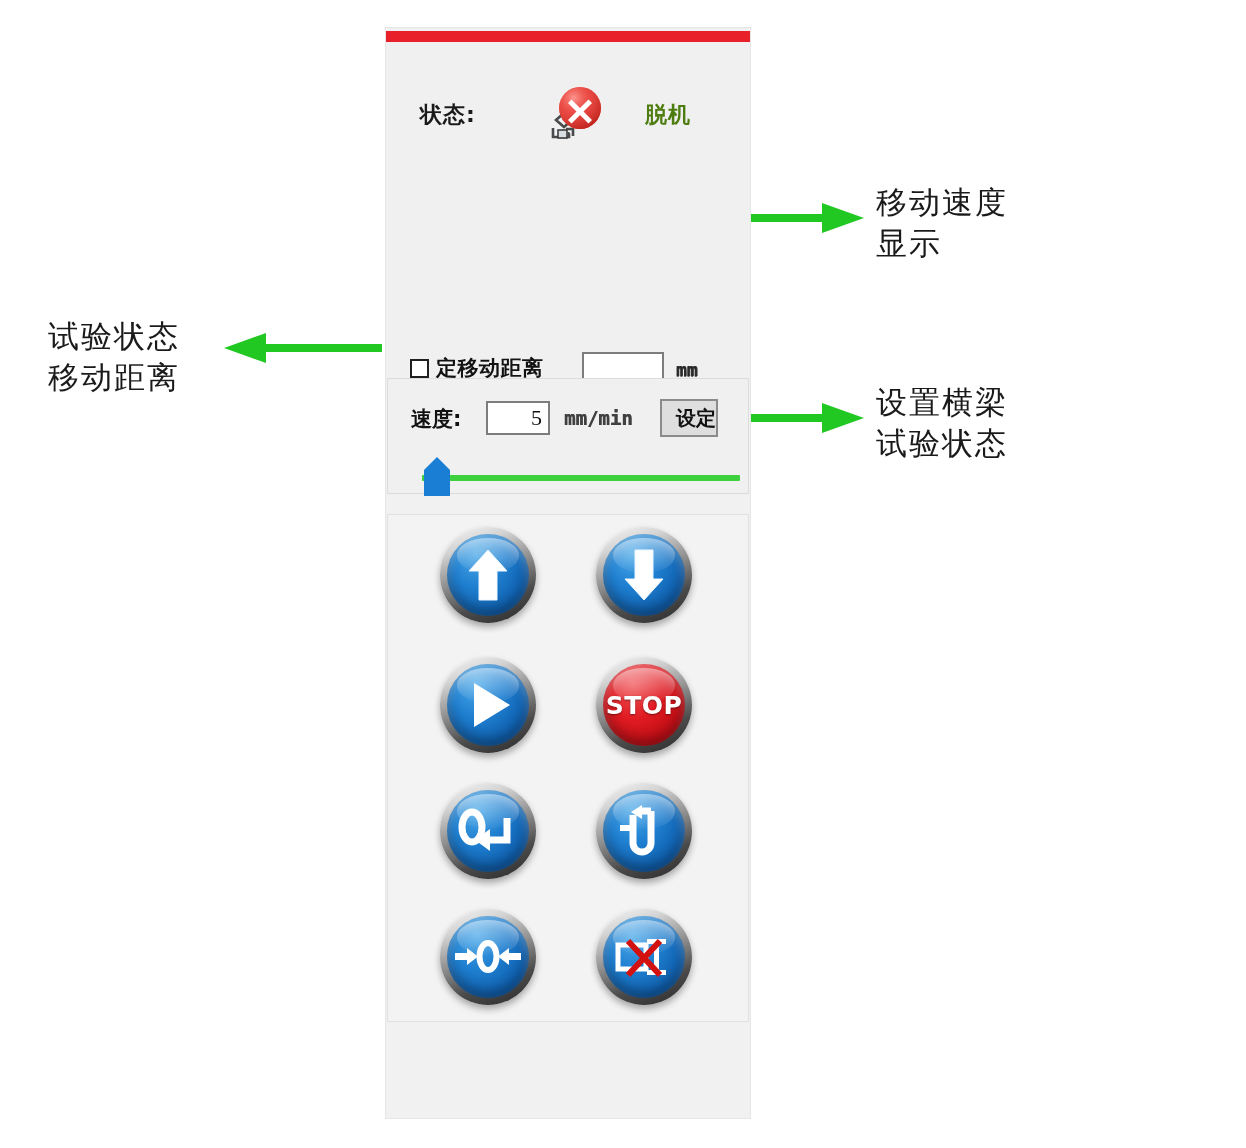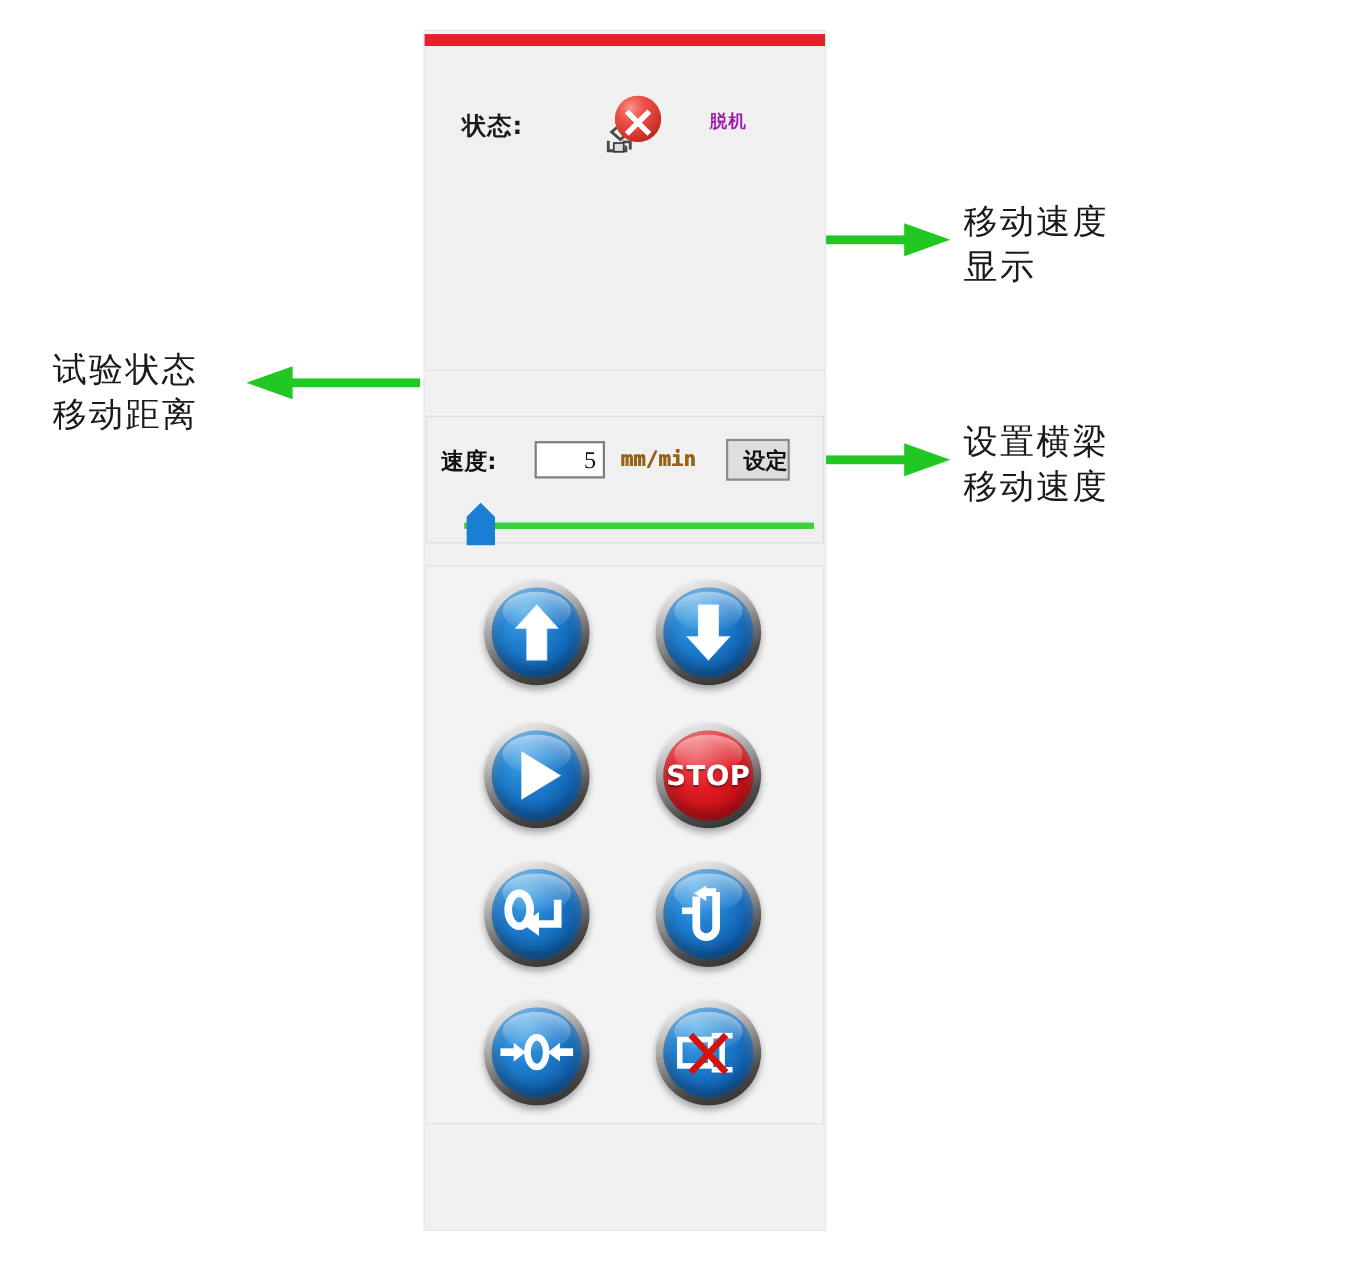--- a/index.html
+++ b/index.html
@@ -67,23 +67,23 @@
     left: 122px;
     top: 0px;
     width: 62px;
     height: 62px;
   }
   #status-value {
     position: absolute;
     left: 225px;
     top: 16px;
     font-family: "DejaVu Sans", sans-serif;
-    font-size: 16px;
-    font-weight: 700;
-    color: #a21caf;
+    font-size: 22px;
+    font-weight: 700;
+    color: #4d7c0f;
     letter-spacing: 1px;
   }
 
   
   #distance-row {
     position: absolute;
     left: 0;
     top: 308px;
     width: 364px;
     height: 66px;
@@ -142,21 +142,21 @@
     left: 1px;
     top: 350px;
     width: 362px;
     height: 116px;
     background: #f0f0f0;
     border: 1px solid #dcdcdc;
     box-sizing: border-box;
   }
   #speed-label {
     position: absolute;
-    left: 13px;
+    left: 23px;
     top: 26px;
     font-family: "DejaVu Sans", sans-serif;
     font-size: 21px;
     font-weight: 700;
     color: #121212;
   }
   #speed-input {
     position: absolute;
     left: 98px;
     top: 22px;
@@ -172,21 +172,21 @@
     line-height: 30px;
     padding-right: 6px;
   }
   #speed-unit {
     position: absolute;
     left: 176px;
     top: 28px;
     font-family: "DejaVu Sans Mono", monospace;
     font-size: 19px;
     font-weight: 700;
-    color: #a16207;
+    color: #404040;
     letter-spacing: 0px;
     text-shadow: 0.5px 0 0 #4a4a4a;
   }
   #speed-set-button {
     position: absolute;
     left: 272px;
     top: 20px;
     width: 58px;
     height: 38px;
     background: #dedede;
@@ -314,21 +314,21 @@
 <svg class="anno-arrow" style="left:706px; top:400px;" width="160" height="36" viewBox="0 0 160 36">
   <rect x="0" y="14" width="122" height="8" fill="#22c822"></rect>
   <polygon points="116,3 158,18 116,33" fill="#22c822"></polygon>
 </svg>
 
 <div class="annotation" id="anno-status">移动速度
 显示</div>
 <div class="annotation" id="anno-distance">试验状态
 移动距离</div>
 <div class="annotation" id="anno-speed">设置横梁
-移动速度</div>
+试验状态</div>
 
 <div id="control-panel">
 
   <div id="title-bar"></div>
 
   <div id="status-area">
     <div id="status-row">
       <span class="status-label">状态:</span>
 
       <svg id="status-icon" viewBox="0 0 62 62">
@@ -351,20 +351,26 @@
             <stop offset="100%" stop-color="#b81d16" stop-opacity="0.85"></stop>
           </radialGradient>
         </defs>
         <path d="M29.5 15.5 L38 24 L46.5 15.5 L50 19 L41.5 27.5 L50 36 L46.5 39.5 L38 31 L29.5 39.5 L26 36 L34.5 27.5 L26 19 Z" fill="#ffffff"></path>
       </svg>
 
       <span id="status-value">脱机</span>
     </div>
   </div>
 
+  <div id="distance-row">
+    <div id="distance-checkbox"></div>
+    <span id="distance-label">定移动距离</span>
+    <div id="distance-input"></div>
+    <span id="distance-unit">mm</span>
+  </div>
 
   <div id="speed-group">
     <span id="speed-label">速度:</span>
     <div id="speed-input">5</div>
     <span id="speed-unit">mm/min</span>
     <div id="speed-set-button">设定</div>
 
     <div id="speed-slider-track"></div>
     <svg id="speed-slider-thumb" viewBox="0 0 26 39">
       <polygon points="13,0 26,13 26,39 0,39 0,13" fill="#1a7fd4"></polygon>

